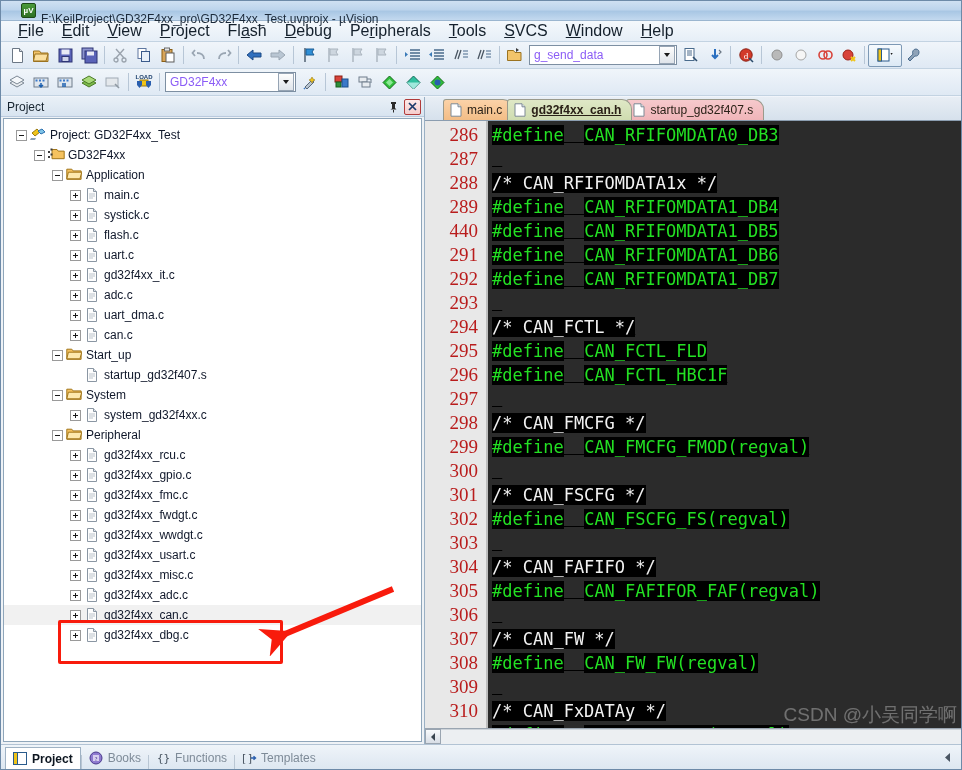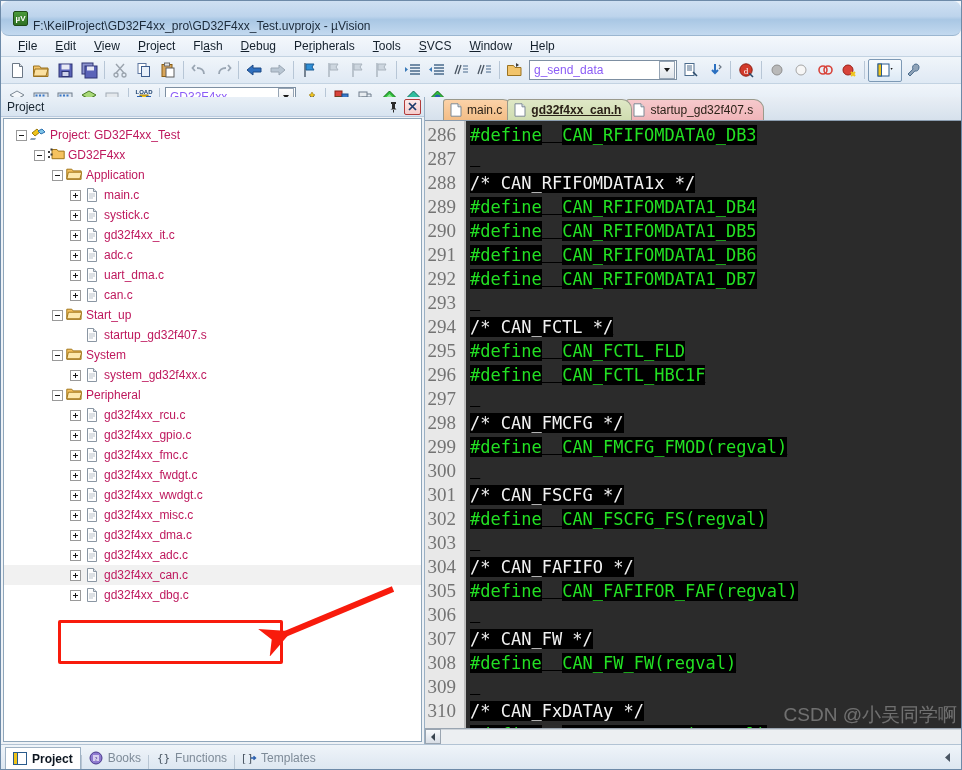--- a/index.html
+++ b/index.html
@@ -14,26 +14,25 @@
   #app {
     position: relative;
     width: 962px; height: 770px;
     background: linear-gradient(#f2f6fb, #e4ecf5);
     border: 1px solid #6d8aa8;
     overflow: hidden;
   }
 
   
   .titlebar {
-    height: 35px;
+    height: 20px;
     background: linear-gradient(#cfe0f2, #bdd4ec 45%, #a9c7e4 55%, #c3d9ef);
     display: flex; align-items: center;
-    padding-left: 12px;
+    padding-left: 20px;
     border-bottom: 1px solid #9bb6d0;
-    border-radius: 8px;
   }
   .title-icon {
     width: 15px; height: 15px;
     background: linear-gradient(#4a9a3a, #2e7024);
     border: 1px solid #1d4a17;
     border-radius: 2px;
     color: #fff; font-size: 8px; font-weight: bold;
     display: flex; align-items: center; justify-content: center;
     margin-right: 5px; flex: 0 0 auto;
   }
@@ -44,21 +43,21 @@
 
   
   .menubar {
     height: 21px;
     background: linear-gradient(#f4f8fc, #e6eef7);
     display: flex; align-items: center;
     padding-left: 8px;
     border-bottom: 1px solid #c3d3e2;
   }
   .menu-item {
-    font-size: 12px; color: #14202c;
+    font-size: 16px; color: #14202c;
     padding: 1px 9px;
     cursor: default; white-space: nowrap;
   }
   .menu-item u { text-decoration: underline; }
 
   
   .toolbar {
     height: 27px;
     background: linear-gradient(#f0f5fa, #dfe9f4);
     display: flex; align-items: center;
@@ -151,21 +150,21 @@
     background: #fff;
     border: 1px solid #8fa6ba;
     margin: 1px 2px 2px 2px;
     overflow: hidden;
     position: relative;
   }
   .tree {
     padding: 6px 0 0 0;
     position: relative;
     font-size: 12px;
-    color: #be185d;
+    color: #0f172a;
   }
   .node {
     height: 20px;
     display: flex; align-items: center;
     white-space: nowrap;
     position: relative;
   }
   .node.sel-soft { background: #f1f1f1; }
   .node .ind { flex: 0 0 auto; }
   .exp {
@@ -232,28 +231,28 @@
   .tab.active .tlabel { text-decoration: underline; font-weight: bold; text-align: center; }
 
   .code-area {
     flex: 1 1 auto;
     display: flex;
     overflow: hidden;
     background: #2b2b2b;
     position: relative;
   }
   .gutter {
-    width: 41px; flex: 0 0 auto;
+    width: 63px; flex: 0 0 auto;
     background: #e8e8e8;
     border-right: 2px solid #bdbdbd;
     text-align: right;
     padding-top: 2px;
     font-family: "Liberation Serif", serif;
     font-size: 19px;
-    color: #737373;
+    color: #b91c1c;
     line-height: 24px;
     user-select: none;
   }
   .gutter div { padding-right: 8px; }
   .code {
     flex: 1 1 auto;
     padding: 2px 0 0 4px;
     font-family: "DejaVu Sans Mono", monospace;
     font-size: 17px;
     line-height: 24px;
@@ -733,20 +732,48 @@
               <span class="exp plus"></span>
               <span class="ico">
                 <svg width="16" height="16" viewBox="0 0 16 16">
                   <path d="M3.5 1.5h6l3 3v10h-9z" fill="#fdfdfd" stroke="#8a96a3"></path>
                   <path d="M9.5 1.5v3h3" fill="#dfe4ea" stroke="#8a96a3"></path>
                   <g stroke="#aab4be" stroke-width=".8">
                     <path d="M5 7h6M5 9h6M5 11h4"></path>
                   </g>
                 </svg>
               </span>
+              <span class="nlabel">flash.c</span>
+            </div>
+            <div class="node">
+              <span class="ind" style="width: 66px;"></span>
+              <span class="exp plus"></span>
+              <span class="ico">
+                <svg width="16" height="16" viewBox="0 0 16 16">
+                  <path d="M3.5 1.5h6l3 3v10h-9z" fill="#fdfdfd" stroke="#8a96a3"></path>
+                  <path d="M9.5 1.5v3h3" fill="#dfe4ea" stroke="#8a96a3"></path>
+                  <g stroke="#aab4be" stroke-width=".8">
+                    <path d="M5 7h6M5 9h6M5 11h4"></path>
+                  </g>
+                </svg>
+              </span>
+              <span class="nlabel">uart.c</span>
+            </div>
+            <div class="node">
+              <span class="ind" style="width: 66px;"></span>
+              <span class="exp plus"></span>
+              <span class="ico">
+                <svg width="16" height="16" viewBox="0 0 16 16">
+                  <path d="M3.5 1.5h6l3 3v10h-9z" fill="#fdfdfd" stroke="#8a96a3"></path>
+                  <path d="M9.5 1.5v3h3" fill="#dfe4ea" stroke="#8a96a3"></path>
+                  <g stroke="#aab4be" stroke-width=".8">
+                    <path d="M5 7h6M5 9h6M5 11h4"></path>
+                  </g>
+                </svg>
+              </span>
               <span class="nlabel">gd32f4xx_it.c</span>
             </div>
             <div class="node">
               <span class="ind" style="width: 66px;"></span>
               <span class="exp plus"></span>
               <span class="ico">
                 <svg width="16" height="16" viewBox="0 0 16 16">
                   <path d="M3.5 1.5h6l3 3v10h-9z" fill="#fdfdfd" stroke="#8a96a3"></path>
                   <path d="M9.5 1.5v3h3" fill="#dfe4ea" stroke="#8a96a3"></path>
                   <g stroke="#aab4be" stroke-width=".8">
@@ -920,35 +947,35 @@
               <span class="exp plus"></span>
               <span class="ico">
                 <svg width="16" height="16" viewBox="0 0 16 16">
                   <path d="M3.5 1.5h6l3 3v10h-9z" fill="#fdfdfd" stroke="#8a96a3"></path>
                   <path d="M9.5 1.5v3h3" fill="#dfe4ea" stroke="#8a96a3"></path>
                   <g stroke="#aab4be" stroke-width=".8">
                     <path d="M5 7h6M5 9h6M5 11h4"></path>
                   </g>
                 </svg>
               </span>
+              <span class="nlabel">gd32f4xx_usart.c</span>
+            </div>
+            <div class="node">
+              <span class="ind" style="width: 66px;"></span>
+              <span class="exp plus"></span>
+              <span class="ico">
+                <svg width="16" height="16" viewBox="0 0 16 16">
+                  <path d="M3.5 1.5h6l3 3v10h-9z" fill="#fdfdfd" stroke="#8a96a3"></path>
+                  <path d="M9.5 1.5v3h3" fill="#dfe4ea" stroke="#8a96a3"></path>
+                  <g stroke="#aab4be" stroke-width=".8">
+                    <path d="M5 7h6M5 9h6M5 11h4"></path>
+                  </g>
+                </svg>
+              </span>
               <span class="nlabel">gd32f4xx_misc.c</span>
-            </div>
-            <div class="node">
-              <span class="ind" style="width: 66px;"></span>
-              <span class="exp plus"></span>
-              <span class="ico">
-                <svg width="16" height="16" viewBox="0 0 16 16">
-                  <path d="M3.5 1.5h6l3 3v10h-9z" fill="#fdfdfd" stroke="#8a96a3"></path>
-                  <path d="M9.5 1.5v3h3" fill="#dfe4ea" stroke="#8a96a3"></path>
-                  <g stroke="#aab4be" stroke-width=".8">
-                    <path d="M5 7h6M5 9h6M5 11h4"></path>
-                  </g>
-                </svg>
-              </span>
-              <span class="nlabel">gd32f4xx_dma.c</span>
             </div>
             <div class="node">
               <span class="ind" style="width: 66px;"></span>
               <span class="exp plus"></span>
               <span class="ico">
                 <svg width="16" height="16" viewBox="0 0 16 16">
                   <path d="M3.5 1.5h6l3 3v10h-9z" fill="#fdfdfd" stroke="#8a96a3"></path>
                   <path d="M9.5 1.5v3h3" fill="#dfe4ea" stroke="#8a96a3"></path>
                   <g stroke="#aab4be" stroke-width=".8">
                     <path d="M5 7h6M5 9h6M5 11h4"></path>
@@ -1028,21 +1055,21 @@
             </span>
             <span class="tlabel">startup_gd32f407.s</span>
           </div>
         </div>
       <div class="code-area">
         <div class="gutter" id="gutter">
             <div>286</div>
             <div>287</div>
             <div>288</div>
             <div>289</div>
-            <div>290</div>
+            <div>440</div>
             <div>291</div>
             <div>292</div>
             <div>293</div>
             <div>294</div>
             <div>295</div>
             <div>296</div>
             <div>297</div>
             <div>298</div>
             <div>299</div>
             <div>300</div>

